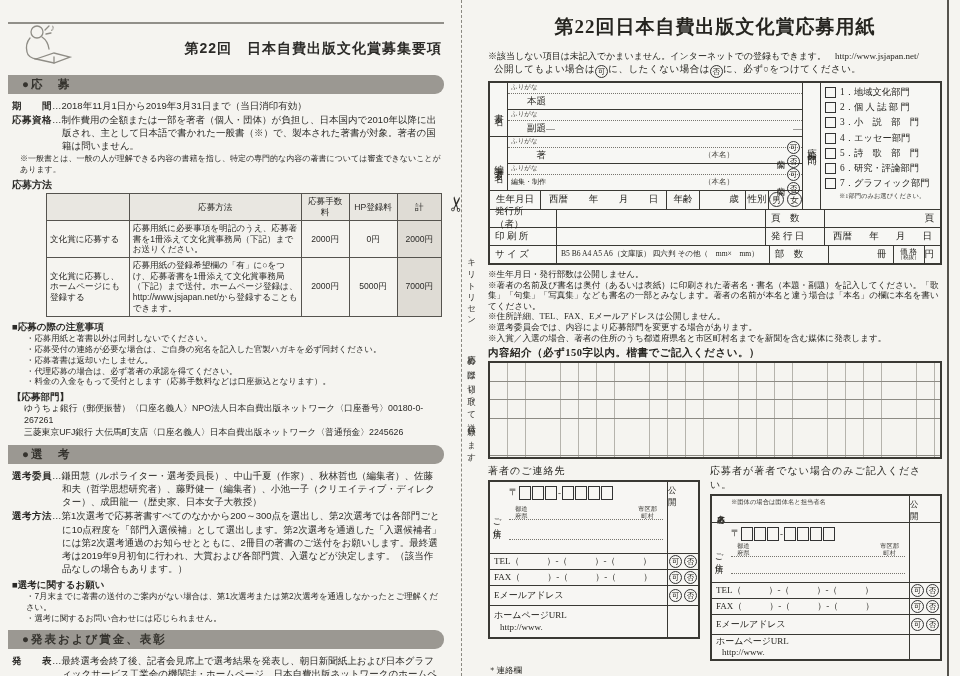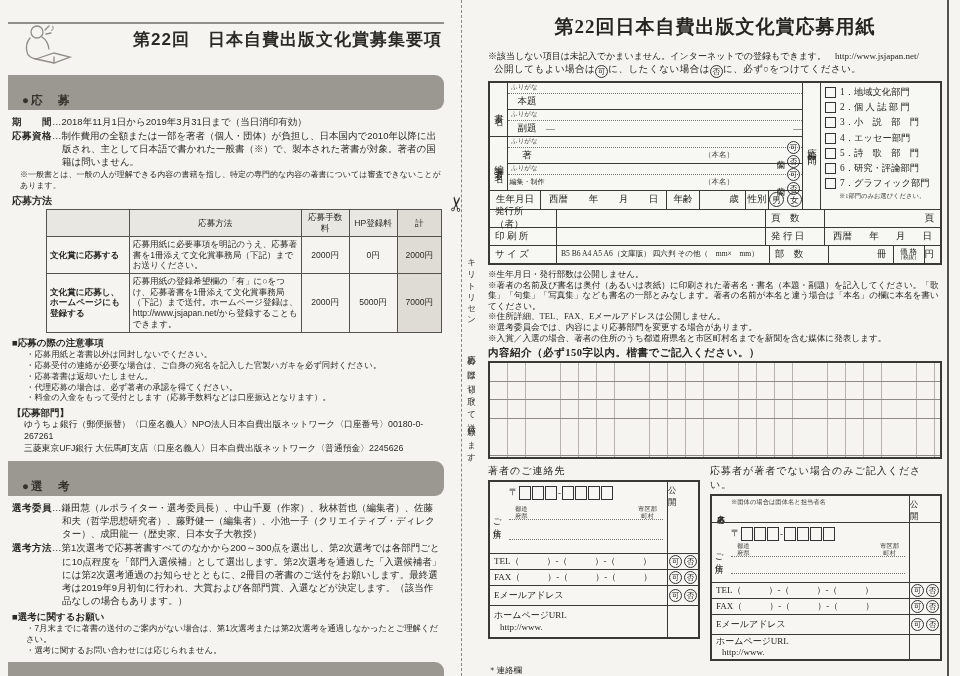--- a/index.html
+++ b/index.html
@@ -1,33 +1,33 @@
 <!DOCTYPE html>
 <html><head>
 <meta charset="utf-8">
 <style>
   html,body{margin:0;padding:0;background:#e8e6e2;}
   #canvas{position:relative;width:960px;height:676px;background:#f5f4f0;overflow:hidden;
           font-family:"Liberation Sans",sans-serif;color:#2b2a27;}
   
   #left-page{position:absolute;left:8px;top:6px;width:436px;}
   .lp-header{margin-top:16px;border-top:2px solid #918f89;padding-top:3px;position:relative;height:42px;}
-  .lp-title{position:absolute;right:2px;top:4px;font-size:17px;font-weight:bold;letter-spacing:1px;}
+  .lp-title{position:absolute;right:2px;top:16px;font-size:14px;font-weight:bold;letter-spacing:1px;}
   .illus{position:absolute;left:8px;top:-2px;}
   .bar{background:#9b9892;color:#35332e;font-weight:bold;font-size:11.5px;
-       border-radius:0 9px 9px 0;padding:18px 0 2px 14px;letter-spacing:2px;margin-top:6px;}
+       border-radius:0 9px 9px 0;padding:2px 0 2px 14px;letter-spacing:2px;margin-top:6px;}
   .lp-body{font-size:9.5px;line-height:1.38;padding:4px 2px 0 4px;}
   .hang{padding-left:50px;text-indent:-50px;margin:1px 0;}
   .hang b{letter-spacing:.5px;}
   .small-note{font-size:8px;margin:1px 0 2px 8px;}
   .method-title{font-weight:bold;font-size:10px;margin-top:2px;}
   table.fee{border-collapse:collapse;margin:2px 0 3px 34px;font-size:8.6px;line-height:1.25;}
   table.fee th,table.fee td{border:1px solid #55534e;padding:2px 3px;vertical-align:middle;}
   table.fee th{background:#e9e7e1;font-weight:normal;text-align:center;}
-  table.fee td.cname{width:84px;font-weight:bold;}
+  table.fee td.cname{width:84px;}
   table.fee td.cmeth{width:176px;}
   table.fee td.num{width:44px;text-align:center;}
   table.fee .tot{background:#dfdcd5;text-align:center;width:40px;}
   .notes-title{font-weight:bold;font-size:9.5px;margin-top:3px;}
   .note-li{font-size:8.4px;line-height:1.3;margin-left:14px;}
   .bank-title{font-weight:bold;font-size:9.5px;margin-top:3px;}
   .bank-line{font-size:8.8px;margin-left:12px;line-height:1.35;}
   
   #cut-strip{position:absolute;left:461px;top:0;height:676px;border-left:1px dashed #8a8880;}
   #scissors{position:absolute;left:448px;top:192px;font-size:20px;transform:rotate(-85deg);color:#2e2d2a;}
@@ -48,21 +48,21 @@
   .mf-top{display:flex;}
   .mf-main{width:312px;border-right:1px solid #3a3934;}
   .grp{display:flex;border-bottom:1px solid #3a3934;}
   .gl{width:17px;border-right:1px solid #3a3934;display:flex;align-items:center;justify-content:center;}
   .v{writing-mode:vertical-rl;text-orientation:upright;font-size:9.5px;letter-spacing:3px;}
   .grows{flex:1;display:flex;flex-direction:column;}
   .sub{display:flex;flex-direction:column;}
   .sub+.sub{border-top:1px solid #3a3934;}
   .furi{height:10px;border-bottom:1px dotted #77756e;font-size:6.5px;padding-left:3px;color:#44423c;}
   .mrow{height:15px;display:flex;align-items:center;font-size:9.5px;position:relative;}
-  .slab{width:38px;text-align:center;flex:none;}
+  .slab{width:38px;text-align:right;flex:none;}
   .slab.tiny{font-size:7px;}
   .fld{flex:1;height:100%;}
   .dash{font-size:9px;}
   .honmyo{position:absolute;left:196px;font-size:7.5px;color:#44423c;}
   .pub{position:absolute;right:2px;top:-6px;display:flex;gap:2px;align-items:center;height:26px;}
   .pub .pk{writing-mode:vertical-rl;text-orientation:upright;font-size:8px;letter-spacing:1px;}
   .pub .cc{display:flex;flex-direction:column;gap:1px;}
   .birth{display:flex;font-size:9.5px;height:18px;align-items:center;}
   .birth>div{height:100%;display:flex;align-items:center;text-align:right;}
   .bd{border-right:1px solid #3a3934;}

